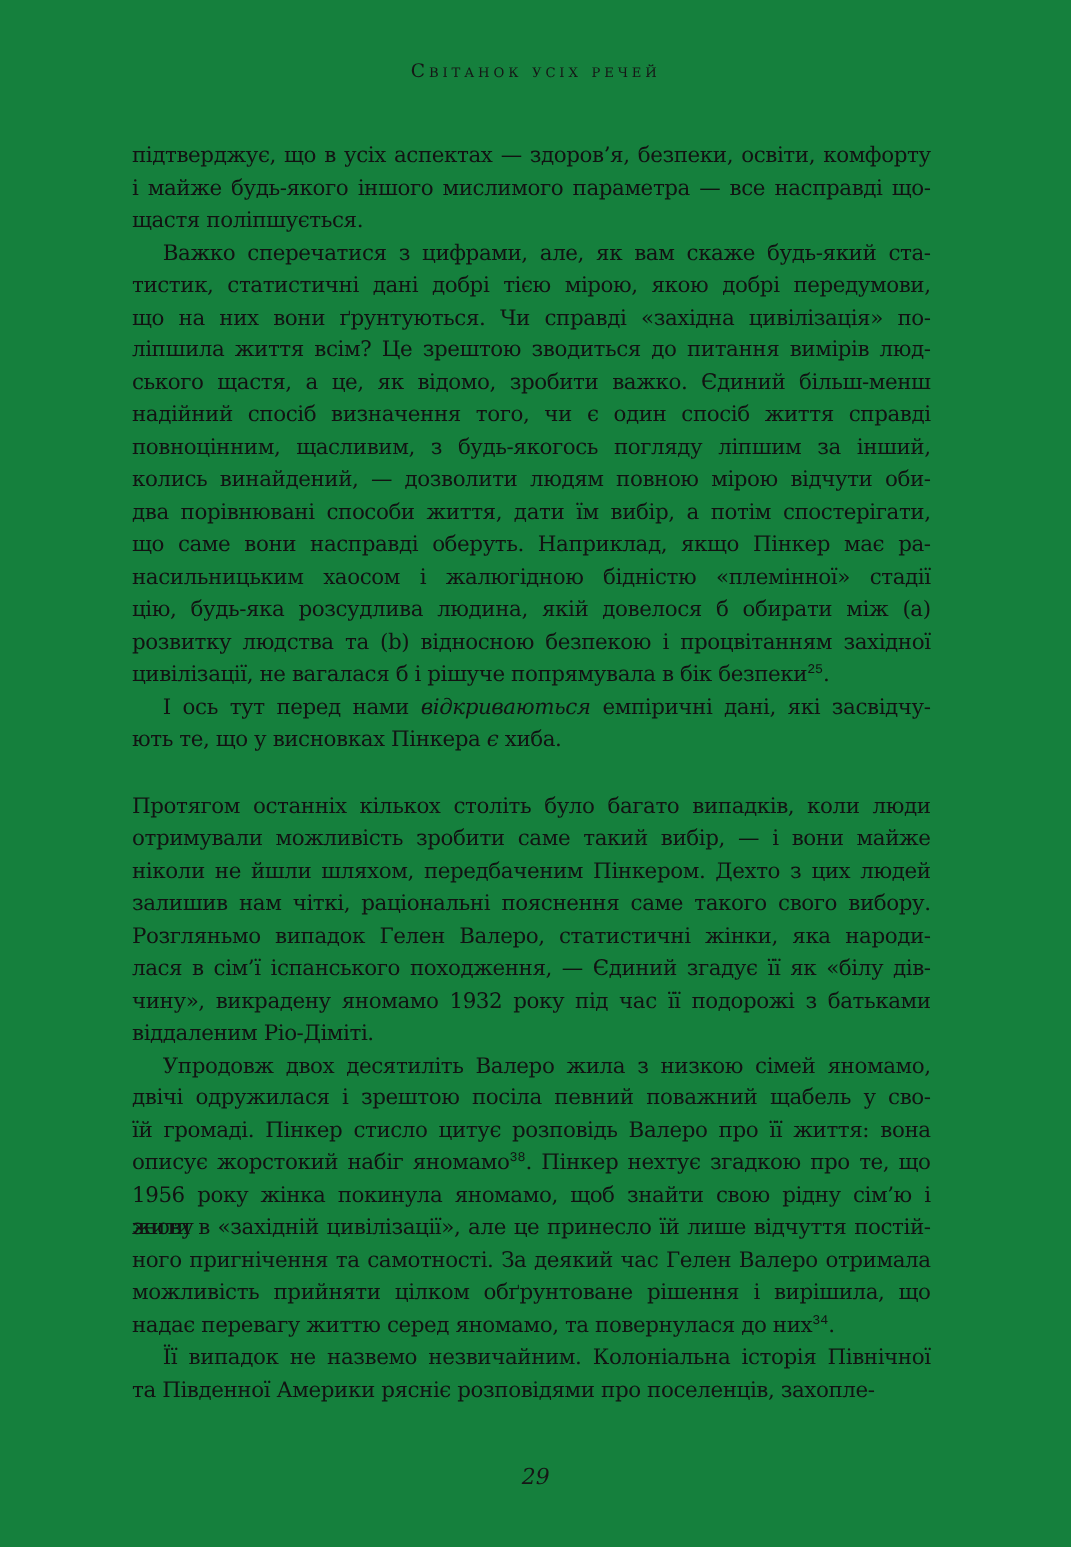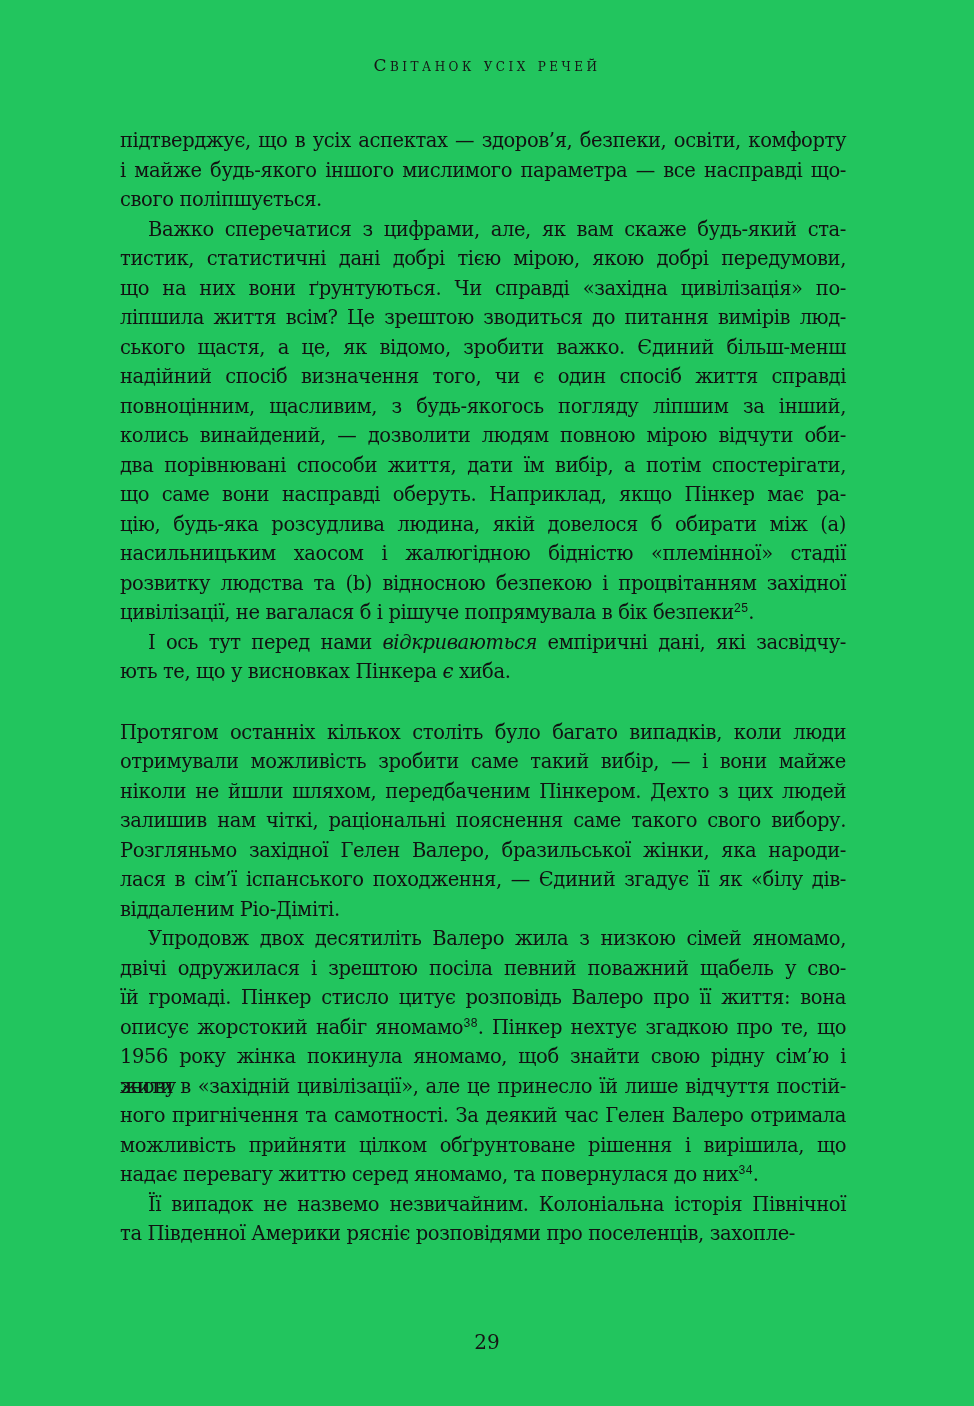--- a/index.html
+++ b/index.html
@@ -11,21 +11,21 @@
     width: 974px;
     height: 1406px;
     position: relative;
     font-family: "DejaVu Serif", "Liberation Serif", serif;
     color: #121212;
     overflow: hidden;
   }
   .page {
     position: absolute;
     inset: 0;
-    background: #22c55e;
+    background: #15803d;
   }
   .running-head {
     position: absolute;
     top: 55px;
     left: 0;
     width: 974px;
     text-align: center;
     font-size: 17px;
     font-variant: small-caps;
     letter-spacing: 3.5px;
@@ -61,61 +61,63 @@
     font-family: Liberation Mono, monospace;
   }
   .page-number {
     position: absolute;
     top: 1330px;
     left: 0;
     width: 974px;
     text-align: center;
     font-size: 20px;
     color: #161616;
+    font-style: italic;
   }
 </style>
 </head>
 <body>
 
 <div class="page">
   <div class="running-head">Світанок усіх речей</div>
 
   <div class="text-block">
       <div class="para">
         <div class="line">підтверджує, що в усіх аспектах — здоров’я, безпеки, освіти, комфорту</div>
         <div class="line">і майже будь-якого іншого мислимого параметра — все насправді що-</div>
-        <div class="line last">свого поліпшується.</div>
+        <div class="line last">щастя поліпшується.</div>
       </div>
       <div class="para indent">
         <div class="line">Важко сперечатися з цифрами, але, як вам скаже будь-який ста-</div>
         <div class="line">тистик, статистичні дані добрі тією мірою, якою добрі передумови,</div>
         <div class="line">що на них вони ґрунтуються. Чи справді «західна цивілізація» по-</div>
         <div class="line">ліпшила життя всім? Це зрештою зводиться до питання вимірів люд-</div>
         <div class="line">ського щастя, а це, як відомо, зробити важко. Єдиний більш-менш</div>
         <div class="line">надійний спосіб визначення того, чи є один спосіб життя справді</div>
         <div class="line">повноцінним, щасливим, з будь-якогось погляду ліпшим за інший,</div>
         <div class="line">колись винайдений, — дозволити людям повною мірою відчути оби-</div>
         <div class="line">два порівнювані способи життя, дати їм вибір, а потім спостерігати,</div>
         <div class="line">що саме вони насправді оберуть. Наприклад, якщо Пінкер має ра-</div>
+        <div class="line">насильницьким хаосом і жалюгідною бідністю «племінної» стадії</div>
         <div class="line">цію, будь-яка розсудлива людина, якій довелося б обирати між (а)</div>
-        <div class="line">насильницьким хаосом і жалюгідною бідністю «племінної» стадії</div>
         <div class="line">розвитку людства та (b) відносною безпекою і процвітанням західної</div>
         <div class="line last">цивілізації, не вагалася б і рішуче попрямувала в бік безпеки<sup>25</sup>.</div>
       </div>
       <div class="para indent">
         <div class="line">І ось тут перед нами <i>відкриваються</i> емпіричні дані, які засвідчу-</div>
         <div class="line last">ють те, що у висновках Пінкера <i>є</i> хиба.</div>
       </div>
       <div class="para section-gap">
         <div class="line">Протягом останніх кількох століть було багато випадків, коли люди</div>
         <div class="line">отримували можливість зробити саме такий вибір, — і вони майже</div>
         <div class="line">ніколи не йшли шляхом, передбаченим Пінкером. Дехто з цих людей</div>
         <div class="line">залишив нам чіткі, раціональні пояснення саме такого свого вибору.</div>
-        <div class="line">Розгляньмо західної Гелен Валеро, бразильської жінки, яка народи-</div>
+        <div class="line">Розгляньмо випадок Гелен Валеро, статистичні жінки, яка народи-</div>
         <div class="line">лася в сім’ї іспанського походження, — Єдиний згадує її як «білу дів-</div>
+        <div class="line">чину», викрадену яномамо 1932 року під час її подорожі з батьками</div>
         <div class="line last">віддаленим Ріо-Діміті.</div>
       </div>
       <div class="para indent">
         <div class="line">Упродовж двох десятиліть Валеро жила з низкою сімей яномамо,</div>
         <div class="line">двічі одружилася і зрештою посіла певний поважний щабель у сво-</div>
         <div class="line">їй громаді. Пінкер стисло цитує розповідь Валеро про її життя: вона</div>
         <div class="line">описує жорстокий набіг яномамо<sup>38</sup>. Пінкер нехтує згадкою про те, що</div>
         <div class="line">1956 року жінка покинула яномамо, щоб знайти свою рідну сім’ю і знову</div>
         <div class="line">жити в «західній цивілізації», але це принесло їй лише відчуття постій-</div>
         <div class="line">ного пригнічення та самотності. За деякий час Гелен Валеро отримала</div>

